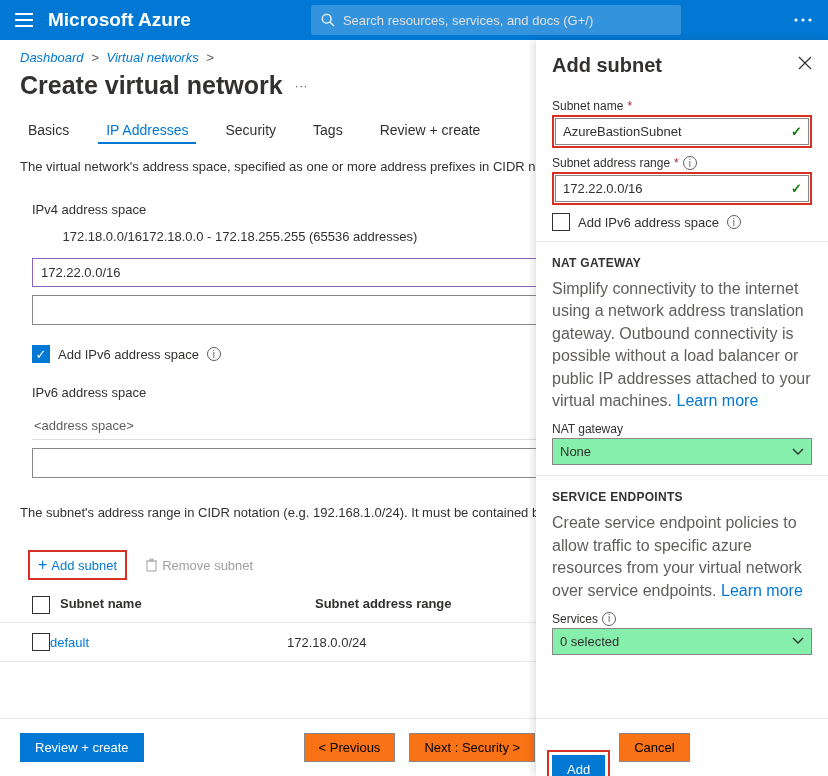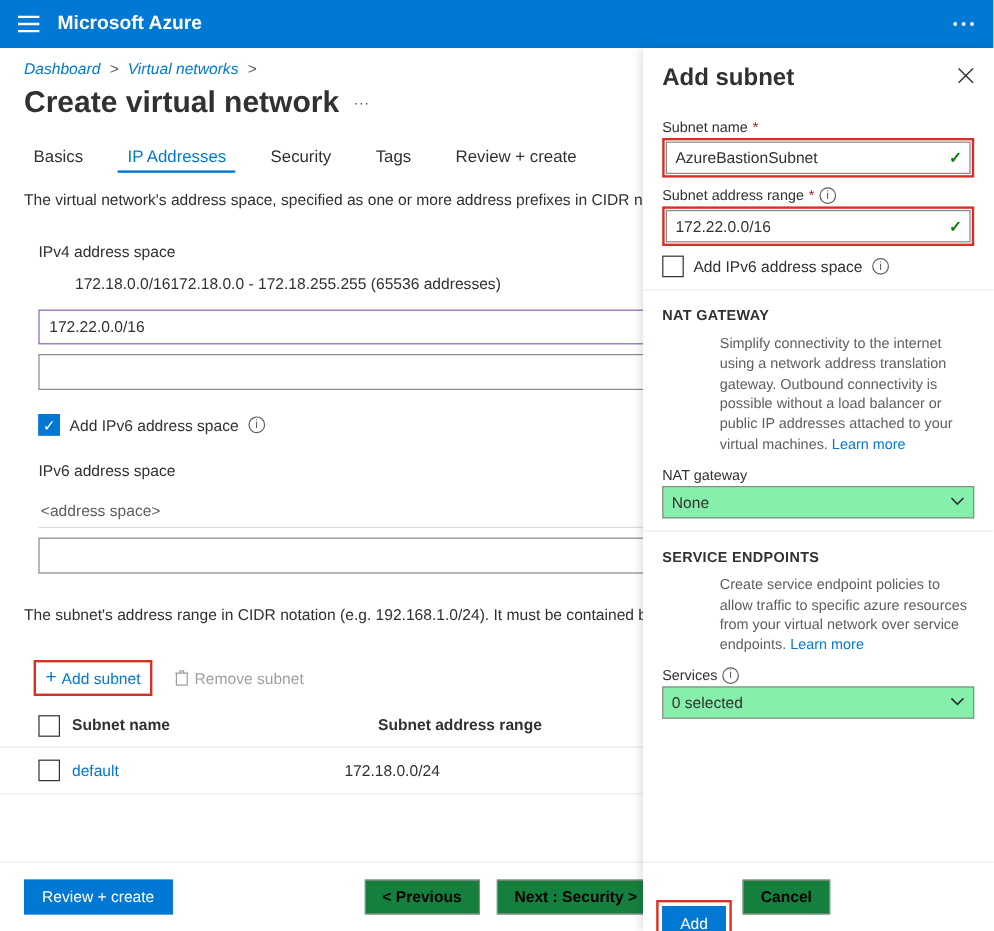--- a/index.html
+++ b/index.html
@@ -1,21 +1,21 @@
 <!DOCTYPE html>
 <html><head>
 <meta charset="utf-8">
 <style>
   * { box-sizing: border-box; margin: 0; padding: 0; }
   body { font-family: "Segoe UI", Arial, sans-serif; font-size: 13px; color: #323130; background: #fff; width: 828px; height: 776px; overflow: hidden; position: relative; }
   
   
   .topbar { background: #0078d4; color: #fff; height: 40px; display: flex; align-items: center; padding: 0 8px; }
   .topbar .menu-btn { width: 32px; height: 32px; display: flex; align-items: center; justify-content: center; cursor: pointer; }
-  .topbar .brand { font-weight: 600; font-size: 16px; margin-left: 8px; }
+  .topbar .brand { font-weight: 600; font-size: 19px; margin-left: 8px; }
   .topbar .searchbox { margin-left: 120px; background: rgba(255,255,255,0.2); height: 30px; display: flex; align-items: center; padding: 0 10px; border-radius: 2px; color: #fff; width: 370px; }
   .topbar .searchbox .sicon { margin-right: 8px; }
   .topbar .dots { margin-left: auto; cursor: pointer; padding: 4px 8px; }
   
   
   .breadcrumb { padding: 10px 20px 4px; font-size: 13px; color: #0078d4; font-style: italic; }
   .breadcrumb a { color: #0078d4; text-decoration: none; }
   .breadcrumb .sep { color: #605e5c; margin: 0 4px; }
   
   
@@ -46,61 +46,70 @@
   
   .addr-placeholder { margin:6px 20px 4px 32px; border-bottom:1px solid #ddd; padding:6px 2px; color:#605e5c; }
   
   .subnet-actions { padding: 20px 20px 8px 28px; display:flex; gap:18px; align-items:center; }
   .subnet-actions .add { color:#0078d4; cursor:pointer; display:flex; align-items:center; gap:4px; padding:4px 8px; border:2px solid #d93025; }
   .subnet-actions .remove { color:#a19f9d; display:flex; align-items:center; gap:4px; }
   
   .subnet-table-head { display:flex; padding: 8px 20px 8px 32px; border-bottom:1px solid #edebe9; font-size:13px; }
   .subnet-table-head .c1 { width: 255px;}
   .subnet-table-row { display:flex; padding: 10px 20px 10px 32px; border-bottom:1px solid #edebe9; align-items:center; }
-  .subnet-table-row .c1 { width: 255px; display:flex; align-items:center; gap:10px; }
+  .subnet-table-row .c1 { width: 255px; display:flex; align-items:center; }
   .subnet-link { color:#0078d4; cursor:pointer; }
   .chkbox-outline { width:18px; height:18px; border:1px solid #323130; display:inline-block; }
   
   
   .footer { position:absolute; bottom:0; left:0; right:0; border-top:1px solid #edebe9; height:58px; display:flex; align-items:center; padding: 0 20px; gap:14px; background:#fff; }
-  .btn { padding:6px 14px; font-size:13px; border:1px solid #8a8886; background:#15803d; cursor:pointer;font-weight:bold; }
+  .btn { padding:6px 14px; font-size:13px; border:1px solid #8a8886; background:#f97316; cursor:pointer; }
   .btn.primary { background:#0078d4; color:#fff; border-color:#0078d4; font-weight:500;}
   .footer .spacer { width:132px; }
   
   
   .panel { position:absolute; top:40px; right:0; bottom:0; width:292px; background:#fff; box-shadow: -2px 0 8px rgba(0,0,0,0.15); padding:14px 16px 70px; overflow-y:auto; }
   .panel h2 { font-size:20px; font-weight:600; margin-bottom:22px; }
   .panel .close { position:absolute; top:16px; right:16px; cursor:pointer; font-size:16px; }
   .panel .field-label { font-size:12px; margin-bottom:2px; display:flex; align-items:center; gap:4px; }
   .panel .req { color:#a4262c; }
   .panel .field-input { border:1px solid #8a8886; padding:5px 7px; font-size:13px; width:100%; margin-bottom:10px; position:relative; }
   .panel .field-hl { border:2px solid #d93025; padding:1px; margin-bottom:8px; }
   .panel .field-hl .field-input { margin-bottom:0; border:1px solid #8a8886; }
   .panel .valid-check { color:#107c10; position:absolute; right:6px; top:5px; font-weight:bold; }
   .panel .hint { font-size:12px; color:#605e5c; margin-top:-4px; margin-bottom:10px; line-height:1.3; }
   .panel .checkbox-row2 { display:flex; align-items:center; gap:8px; font-size:13px; margin-bottom:10px; }
   .panel .section-head { border-top:1px solid #edebe9; margin:10px -16px 0; padding:14px 16px 8px; font-size:12px; font-weight:600; color:#323130; letter-spacing:0.3px; }
-  .panel .para { font-size:12px; color:#605e5c; line-height:1.4; margin-bottom:10px;margin-left:48px; }
+  .panel .para { font-size:16px; color:#605e5c; line-height:1.4; margin-bottom:10px; }
   .panel .para a { color:#0078d4; text-decoration:none; }
   .panel .select { border:1px solid #8a8886; padding:5px 7px; font-size:13px; width:100%; display:flex; justify-content:space-between; align-items:center; margin-bottom:8px; cursor:pointer; background:#86efac; }
   .panel-footer { position:absolute; bottom:0; left:0; right:0; border-top:1px solid #edebe9; height:58px; display:flex; align-items:center; padding:0 16px; gap:14px; background:#fff; }
   .panel-footer .btn.primary.hl { outline:2px solid #d93025; outline-offset:3px;margin-top:44px; }
 
   svg { display:block; }
 </style>
 </head>
 <body>
 
 <div class="topbar">
   <div class="menu-btn">
     <svg width="18" height="14" viewBox="0 0 18 14">
         <path d="M0 0h18v2H0zM0 6h18v2H0zM0 12h18v2H0z" fill="#fff"></path>
       </svg>
   </div>
   <div class="brand">Microsoft Azure</div>
+  <div class="searchbox">
+    <span class="sicon">
+      <svg width="14" height="14" viewBox="0 0 16 16">
+          <circle cx="6.5" cy="6.5" r="5" stroke="#fff" stroke-width="1.5" fill="none"></circle>
+          <line x1="10.5" y1="10.5" x2="15" y2="15" stroke="#fff" stroke-width="1.5"></line>
+        </svg>
+    </span>
+    <span style="color:#e1e1e1; font-size:13px;">Search resources, services, and docs (G+/)</span>
+  </div>
   <div class="dots">
     <svg width="18" height="4" viewBox="0 0 18 4">
         <circle cx="2" cy="2" r="1.6" fill="#fff"></circle>
         <circle cx="9" cy="2" r="1.6" fill="#fff"></circle>
         <circle cx="16" cy="2" r="1.6" fill="#fff"></circle>
       </svg>
   </div>
 </div>
 
 <div class="breadcrumb">

